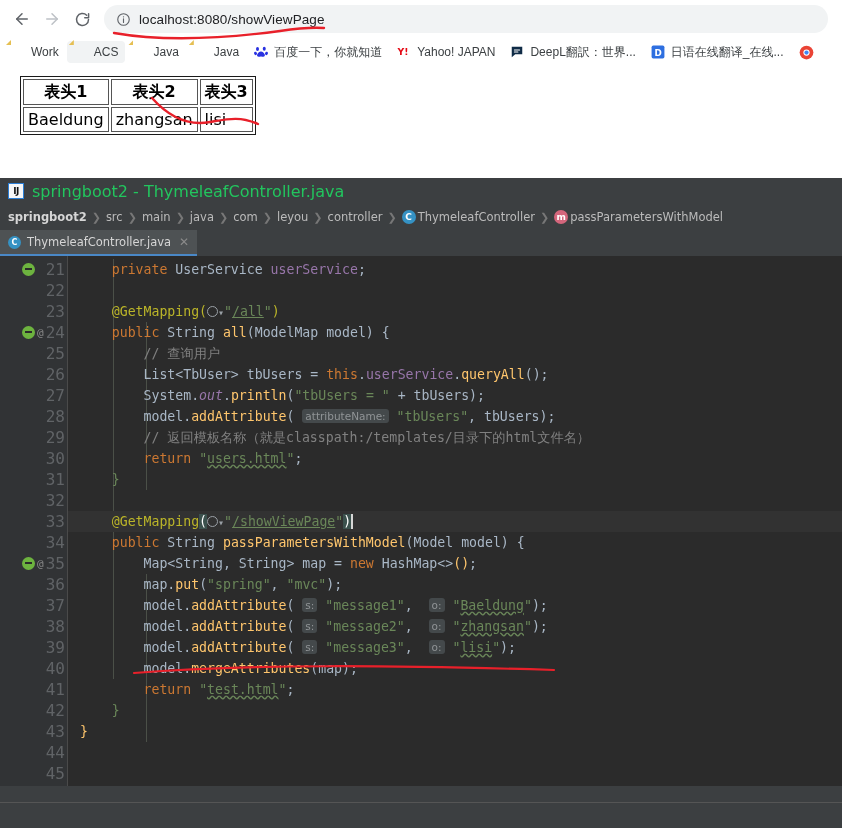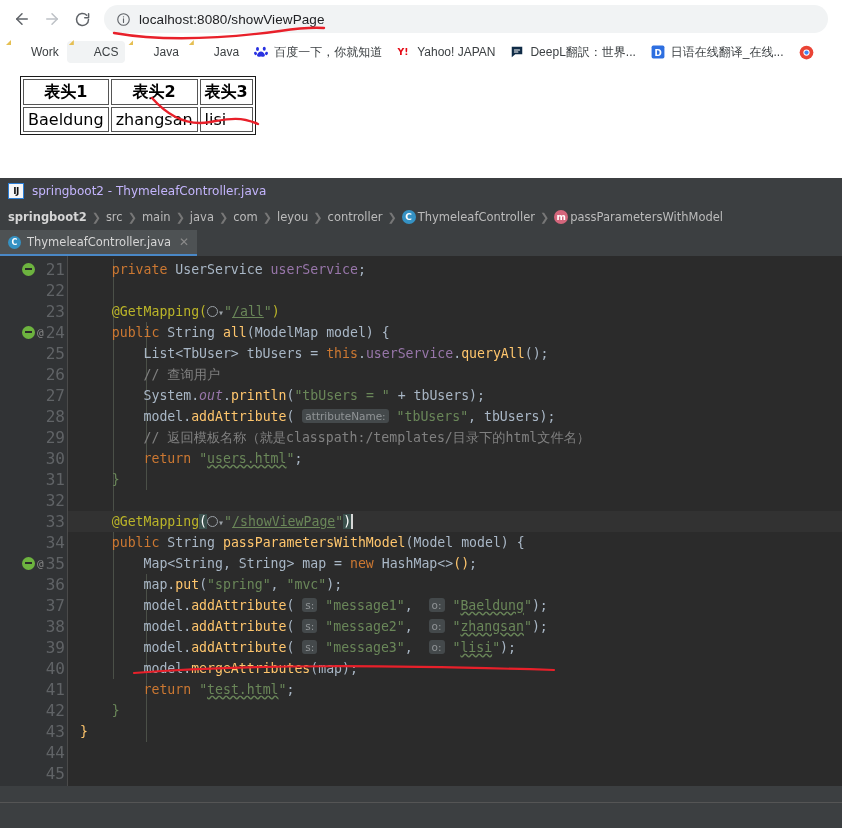--- a/index.html
+++ b/index.html
@@ -79,21 +79,21 @@
   }
   .ide-titlebar {
     height: 26px; background: #3c3f41; display: flex; align-items: center;
     padding: 0 8px; gap: 8px;
   }
   .ij-logo {
     width: 16px; height: 16px; border: 1.6px solid #2c7fd6; background: #f7f7f7;
     display: flex; align-items: center; justify-content: center; flex: none;
   }
   .ij-logo span { font-size: 9px; font-weight: bold; color: #111; font-family: "DejaVu Sans", sans-serif; letter-spacing:-0.5px; }
-  .ide-title { font-size: 12px; color: #c4b5fd; }
+  .ide-title { font-size: 16px; color: #22c55e; }
 
   .breadcrumbs {
     height: 26px; background: #3c3f41; display: flex; align-items: center;
     padding: 0 8px; gap: 5px; font-size: 11.5px; color: #a9b7c6;
   }
   .crumb { color: #bbbbbb; white-space: nowrap; }
   .crumb.first { font-weight: bold; color: #d6d6d6; }
   .crumb-sep { color: #777; font-size: 11px; }
   .crumb-ico {
     width: 14px; height: 14px; border-radius: 50%; flex: none;
@@ -470,22 +470,22 @@
 
     <div class="codearea">
       <div class="indent-guide" style="left:45px; top:3px; height:420px;"></div>
       <div class="indent-guide" style="left:78px; top:66px; height:168px;"></div>
       <div class="indent-guide" style="left:78px; top:318px; height:168px;"></div>
 
       <div class="code-line">    <span class="kw">private</span> <span class="pln">UserService</span> <span class="fld">userService</span><span class="pln">;</span></div>
       <div class="code-line"> </div>
       <div class="code-line">    <span class="ann">@GetMapping(</span><span class="webicon"></span><span class="chev">▾</span><span class="str">"</span><span class="link">/all</span><span class="str">"</span><span class="ann">)</span></div>
       <div class="code-line">    <span class="kw">public</span> <span class="pln">String</span> <span class="ylw">all</span><span class="pln">(ModelMap model) {</span></div>
+      <div class="code-line">        <span class="cmt">// 查询用户</span></div>
       <div class="code-line">        <span class="pln">List&lt;TbUser&gt; tbUsers = </span><span class="kw">this</span><span class="pln">.</span><span class="fld">userService</span><span class="pln">.</span><span class="ylw">queryAll</span><span class="pln">();</span></div>
-      <div class="code-line">        <span class="cmt">// 查询用户</span></div>
       <div class="code-line">        <span class="pln">System.</span><span class="fld"><i>out</i></span><span class="pln">.</span><span class="ylw">println</span><span class="pln">(</span><span class="str">"tbUsers = "</span><span class="pln"> + tbUsers);</span></div>
       <div class="code-line">        <span class="pln">model.</span><span class="ylw">addAttribute</span><span class="pln">( </span><span class="phint">attributeName:</span><span class="str"> "tbUsers"</span><span class="pln">, tbUsers);</span></div>
       <div class="code-line">        <span class="cmt">// 返回模板名称（就是classpath:/templates/目录下的html文件名）</span></div>
       <div class="code-line">        <span class="kw">return</span> <span class="str">"</span><span class="str wavy">users.html</span><span class="str">"</span><span class="pln">;</span></div>
       <div class="code-line">    <span class="grn">}</span></div>
       <div class="code-line"> </div>
       <div class="code-line caret-line">    <span class="ann">@GetMapping</span><span class="brace-hl">(</span><span class="webicon"></span><span class="chev">▾</span><span class="str">"</span><span class="link">/showViewPage</span><span class="str">"</span><span class="brace-hl">)</span><span class="caret"></span></div>
       <div class="code-line">    <span class="kw">public</span> <span class="pln">String</span> <span class="ylw">passParametersWithModel</span><span class="pln">(Model model) {</span></div>
       <div class="code-line">        <span class="pln">Map&lt;String, String&gt; map = </span><span class="kw">new</span><span class="pln"> HashMap&lt;&gt;</span><span class="ylw">()</span><span class="pln">;</span></div>
       <div class="code-line">        <span class="pln">map.</span><span class="ylw">put</span><span class="pln">(</span><span class="str">"spring"</span><span class="pln">, </span><span class="str">"mvc"</span><span class="pln">);</span></div>

